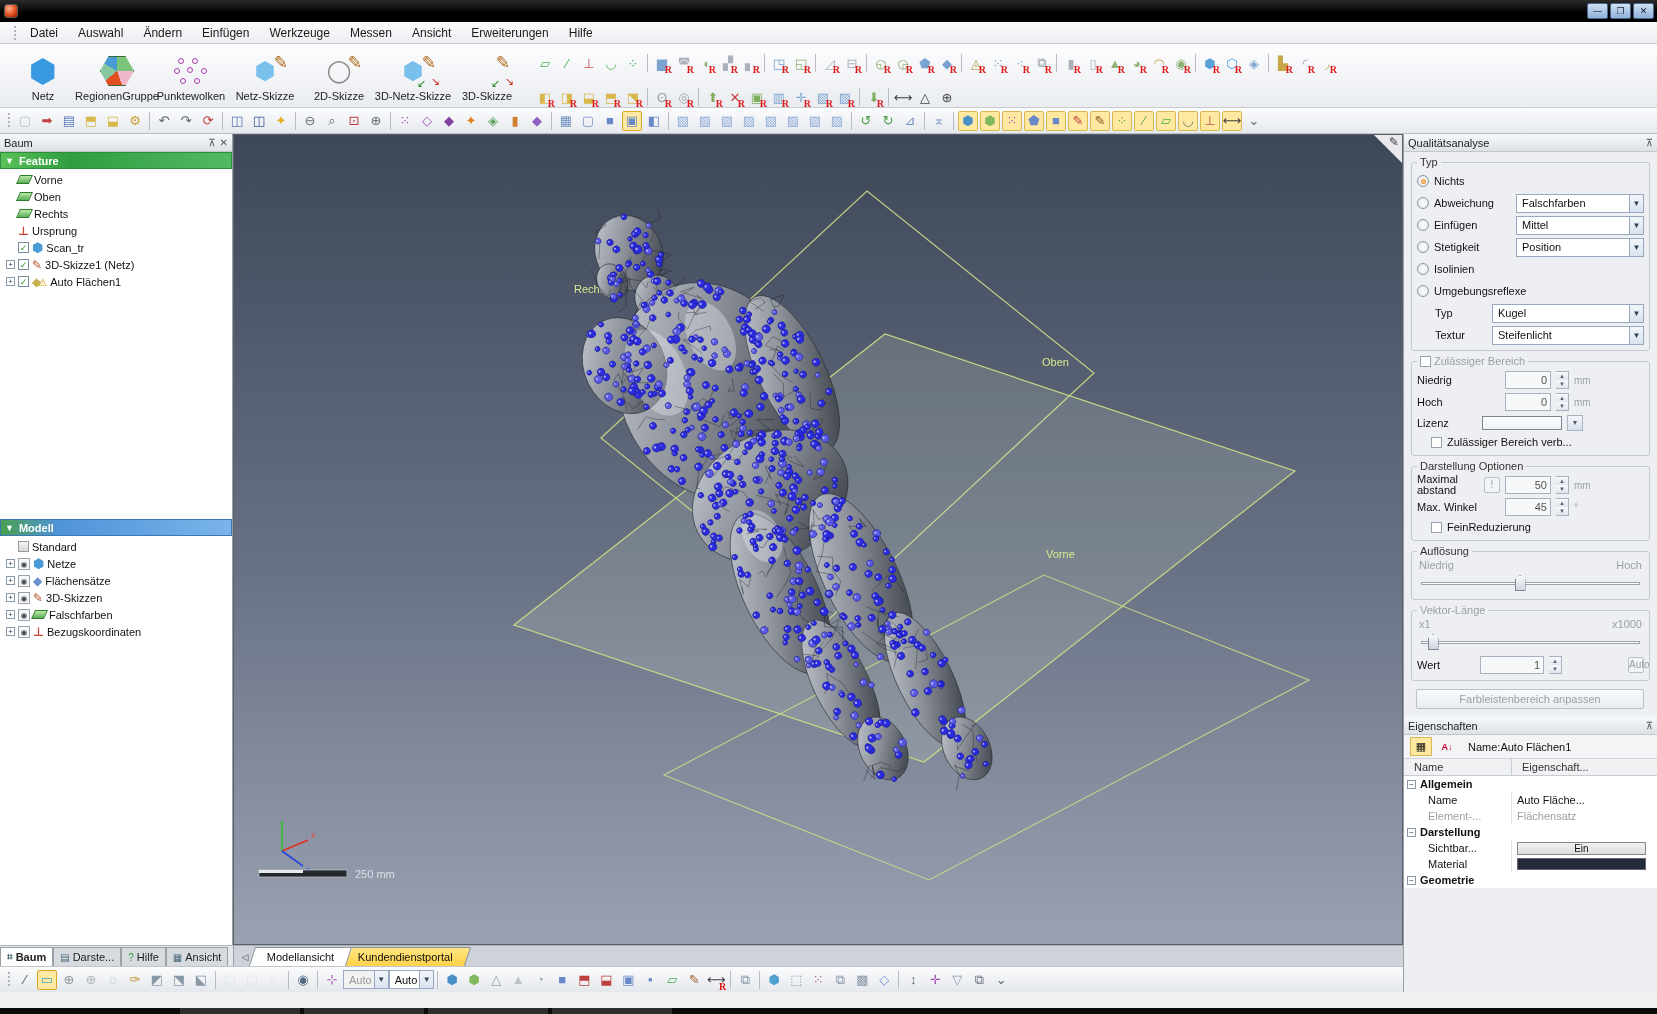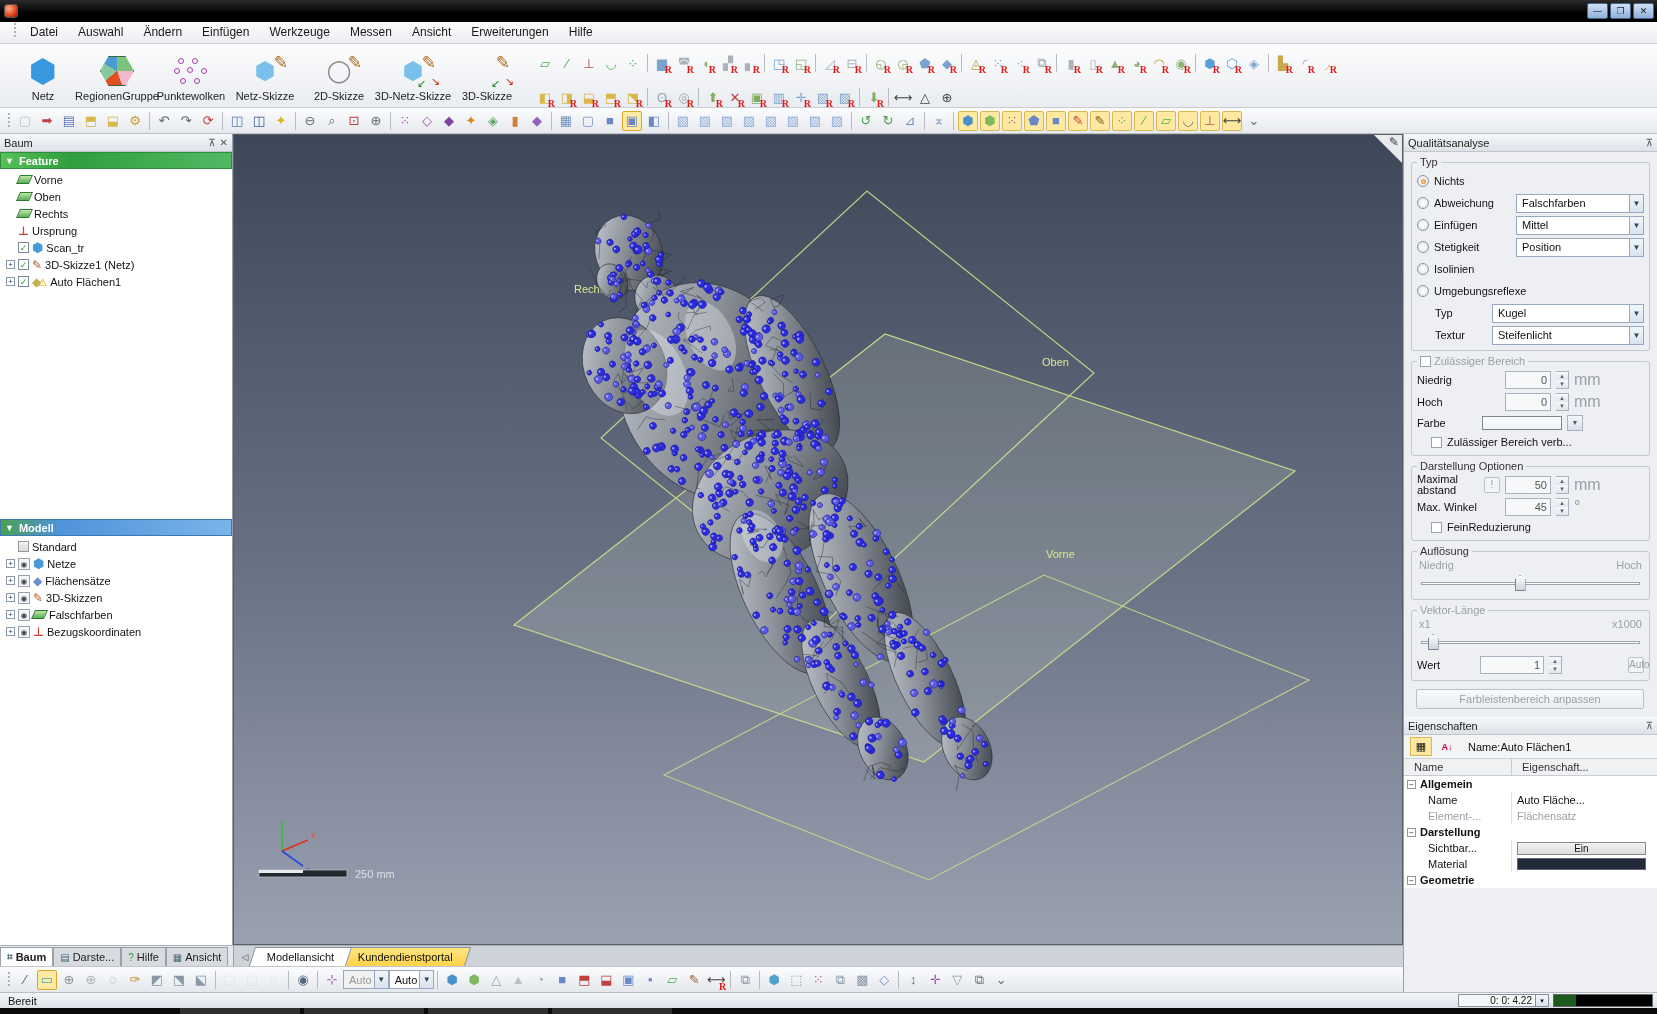--- a/index.html
+++ b/index.html
@@ -12,21 +12,21 @@
     background:linear-gradient(#2a2a2a,#000 60%,#000); display:flex; align-items:center; color:#fff; }
   #appicon { width:14px; height:14px; margin:0 6px 0 4px; border-radius:3px;
     background:radial-gradient(circle at 35% 30%,#ffb090,#e0481a 60%,#7a1a05); border:1px solid #555; }
   #titletext { font-size:12px; white-space:nowrap; text-shadow:0 1px 2px #000; }
   #winbtns { margin-left:auto; display:flex; gap:2px; padding-right:3px; }
   .winbtn { width:21px; height:16px; background:linear-gradient(#cfe0f4,#8fb0d8); border:1px solid #49688e;
     border-radius:2px; color:#123; font-size:9px; line-height:14px; text-align:center; }
 
   
   #menubar { position:absolute; left:0; top:22px; width:1657px; height:22px;
-    background:linear-gradient(#fbfbfc,#eceef1); border-bottom:1px solid #c9ccd2; display:flex; align-items:flex-start; padding-left:10px; }
+    background:linear-gradient(#fbfbfc,#eceef1); border-bottom:1px solid #c9ccd2; display:flex; align-items:center; padding-left:10px; }
   .mitem { padding:3px 10px; font-size:12px; color:#1a1a1a; }
   .grip { width:4px; height:70%; margin:0 3px; background-image:radial-gradient(circle,#b0b4ba 40%,transparent 41%); background-size:4px 4px; }
 
   
   #toolbar1 { position:absolute; left:0; top:44px; width:1657px; height:64px;
     background:linear-gradient(#fdfdfe,#e9ecf0); border-bottom:1px solid #c9ccd2; }
   #bigbtns { position:absolute; left:6px; top:2px; height:60px; display:flex; }
   .bigbtn { width:74px; height:58px; display:flex; flex-direction:column; align-items:center; justify-content:flex-end; padding-bottom:2px; }
   .bigicon { height:38px; display:flex; align-items:center; justify-content:center; position:relative; width:100%; }
   .biglabel { font-size:11px; color:#222; white-space:nowrap; }
@@ -128,21 +128,21 @@
   .radio { width:12px; height:12px; border-radius:50%; border:1px solid #8a96a4; background:radial-gradient(#fff,#dde2e8); position:relative; flex:0 0 auto; }
   .radio.sel::after { content:""; position:absolute; left:2.5px; top:2.5px; width:5px; height:5px; border-radius:50%;
     background:radial-gradient(#ffd080,#e07818); }
   .qlabel { font-size:11px; color:#111; }
   .qdd { margin-left:auto; width:128px; }
   .qdd2 { margin-left:auto; width:152px; }
   .chk { width:11px; height:11px; border:1px solid #98a2ae; background:#fff; flex:0 0 auto; }
   .spin { width:46px; height:18px; border:1px solid #a8b2c0; background:#f7f8fa; text-align:right; padding-right:3px; font-size:11px; color:#555; display:flex; align-items:center; justify-content:flex-end; }
   .updn { width:13px; height:18px; border:1px solid #a8b2c0; border-left:none; display:flex; flex-direction:column; }
   .updn i { flex:1; font-size:6px; line-height:8px; text-align:center; color:#567; background:linear-gradient(#f8fafc,#dfe5ec); font-style:normal; }
-  .unit { font-size:16px; color:#9aa0a8; width:22px; }
+  .unit { font-size:10px; color:#9aa0a8; width:22px; }
   .warnbtn { width:16px; height:16px; border:1px solid #b8c0ca; background:#f2f4f6; color:#9aa0a8; text-align:center; line-height:14px; font-size:10px; border-radius:2px; }
   .sliderwrap { position:relative; height:20px; margin:2px 4px; }
   .strack { position:absolute; left:0; right:0; top:9px; height:3px; background:#fdfdfd; border:1px solid #9aa2ac; }
   .sthumb { position:absolute; top:2px; width:11px; height:16px; background:linear-gradient(#fafbfc,#cfd6de);
     border:1px solid #7a8694; clip-path:polygon(50% 0,100% 28%,100% 100%,0 100%,0 28%); }
   .minmax { display:flex; justify-content:space-between; font-size:11px; color:#9aa0a8; padding:0 2px; }
   #colorbarbtn { margin:8px 12px; width:228px; height:20px; border:1px solid #b8c0ca; background:linear-gradient(#f8fafc,#e8ecf0);
     color:#9aa0a8; font-size:11px; display:flex; align-items:center; justify-content:center; border-radius:2px; }
   .farbebar { width:80px; height:14px; border:1px solid #7a8694; background:linear-gradient(#fdfdfd,#eef1f4); }
   .farbedd { width:16px; height:16px; border:1px solid #a8b2c0; background:linear-gradient(#f2f6fb,#d8e2ee); font-size:7px; text-align:center; line-height:14px; color:#556; }
@@ -2153,28 +2153,20 @@
         </span>
         <span class="ic">
           <span class="g" style="color: rgb(112, 120, 128);">⧉</span>
         </span>
         <span class="ic">
           <span class="g" style="color: rgb(96, 104, 112);">⌄</span>
         </span>
       </span>
     </div>
 
-  <div id="statusbar">
-    <span id="readytext">Bereit</span>
-    <span id="coordbox">0: 0: 4.22</span>
-    <span id="coorddd">▾</span>
-    <span id="meter">
-        <i></i>
-      </span>
-  </div>
   <div id="taskbar">
       <i></i>
       <i></i>
       <i></i>
       <i></i>
     </div>
 
   <div id="rightpanel">
     <div class="paneltitle">
       <span>Qualitätsanalyse</span>
@@ -2257,21 +2249,21 @@
             <span style="width: 16px;"></span>
             <span class="spin">0</span>
             <span class="updn">
               <i>▲</i>
               <i>▼</i>
             </span>
             <span class="unit">mm</span>
           </div>
         </div>
       <div class="qrow" style="height:20px">
-        <span class="qlabel dim" style="width:60px">Farbe</span>
+        <span class="qlabel dim" style="width:60px">Lizenz</span>
         <span class="farbebar"></span>
         <span class="farbedd">▼</span>
       </div>
       <div class="qrow" style="height:18px; padding-left:14px">
         <span class="chk"></span>
         <span class="qlabel dim">Zulässiger Bereich verb...</span>
       </div>
     </fieldset>
 
     <fieldset>

